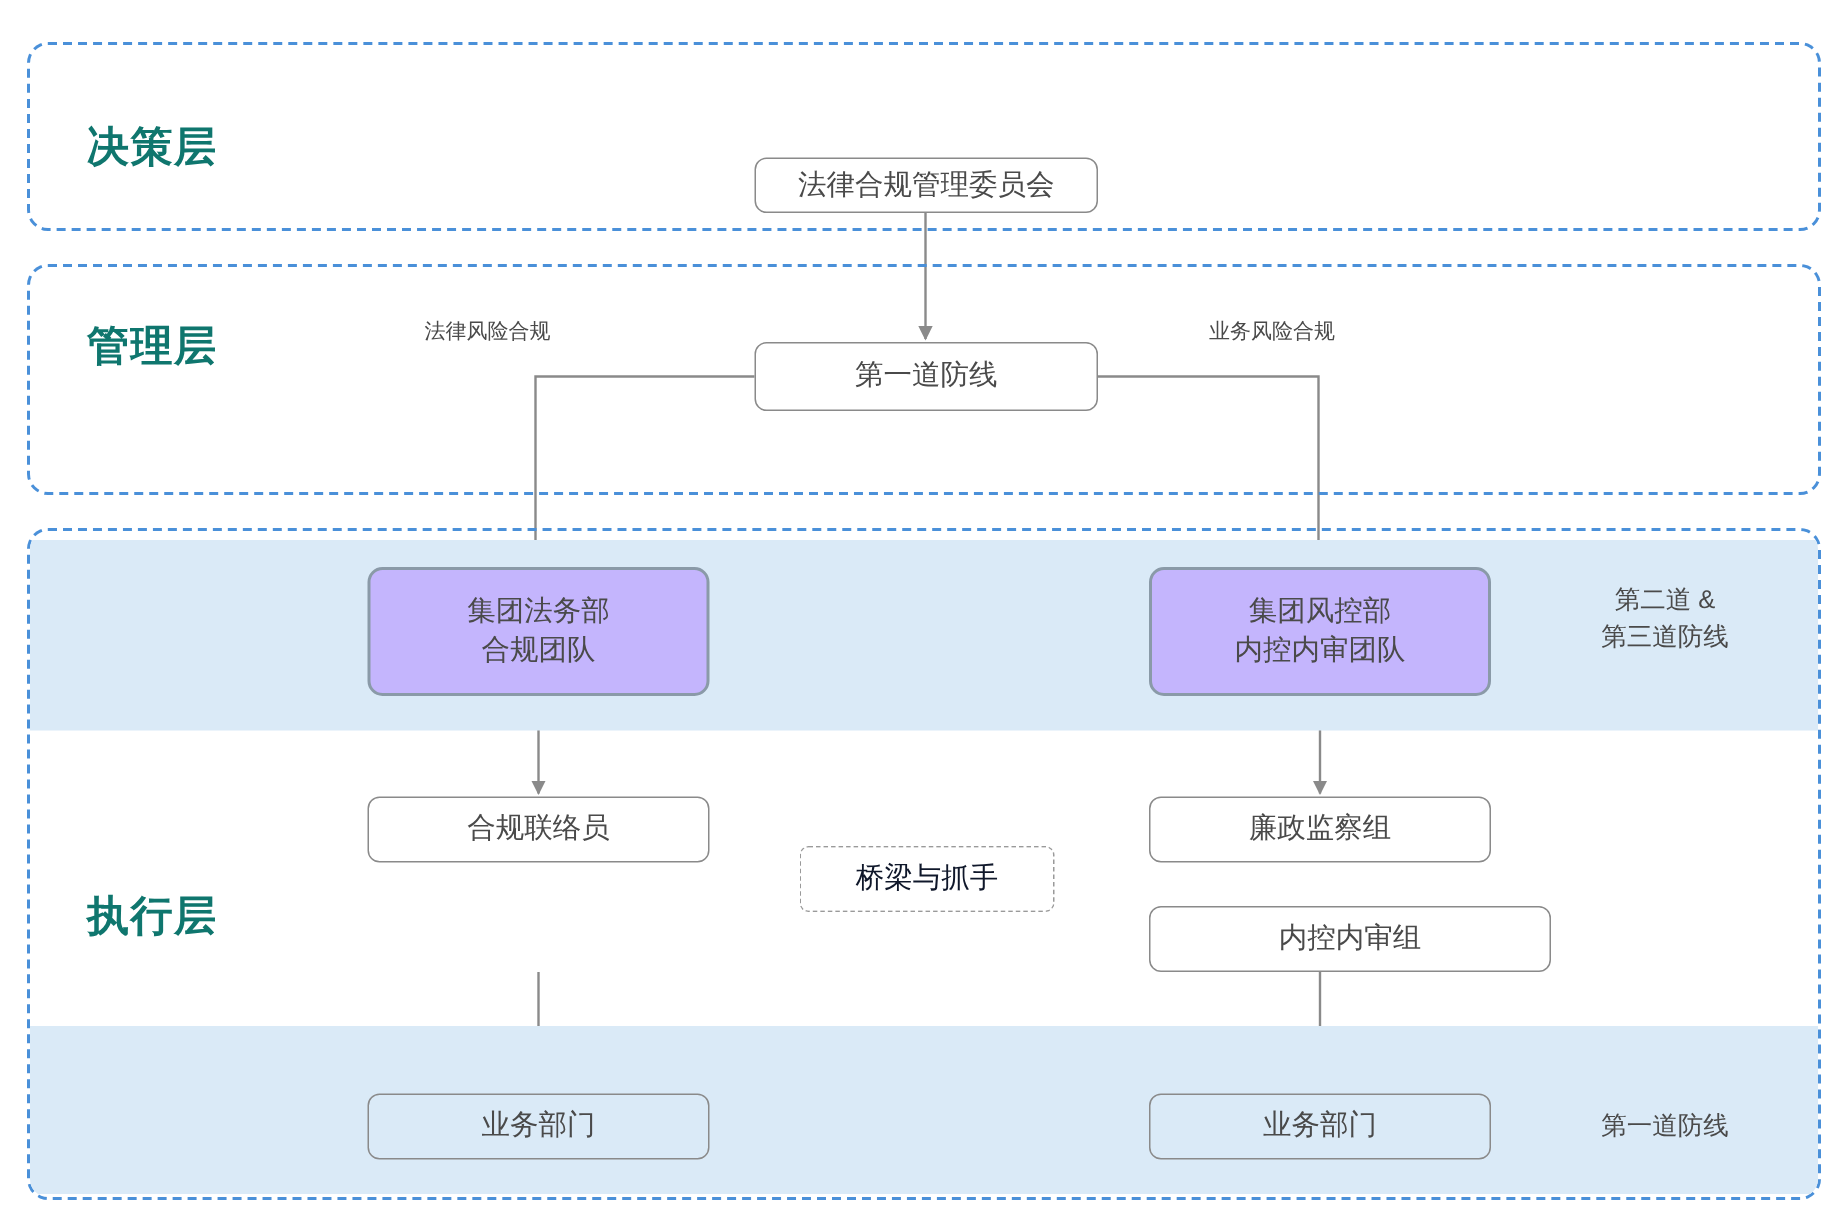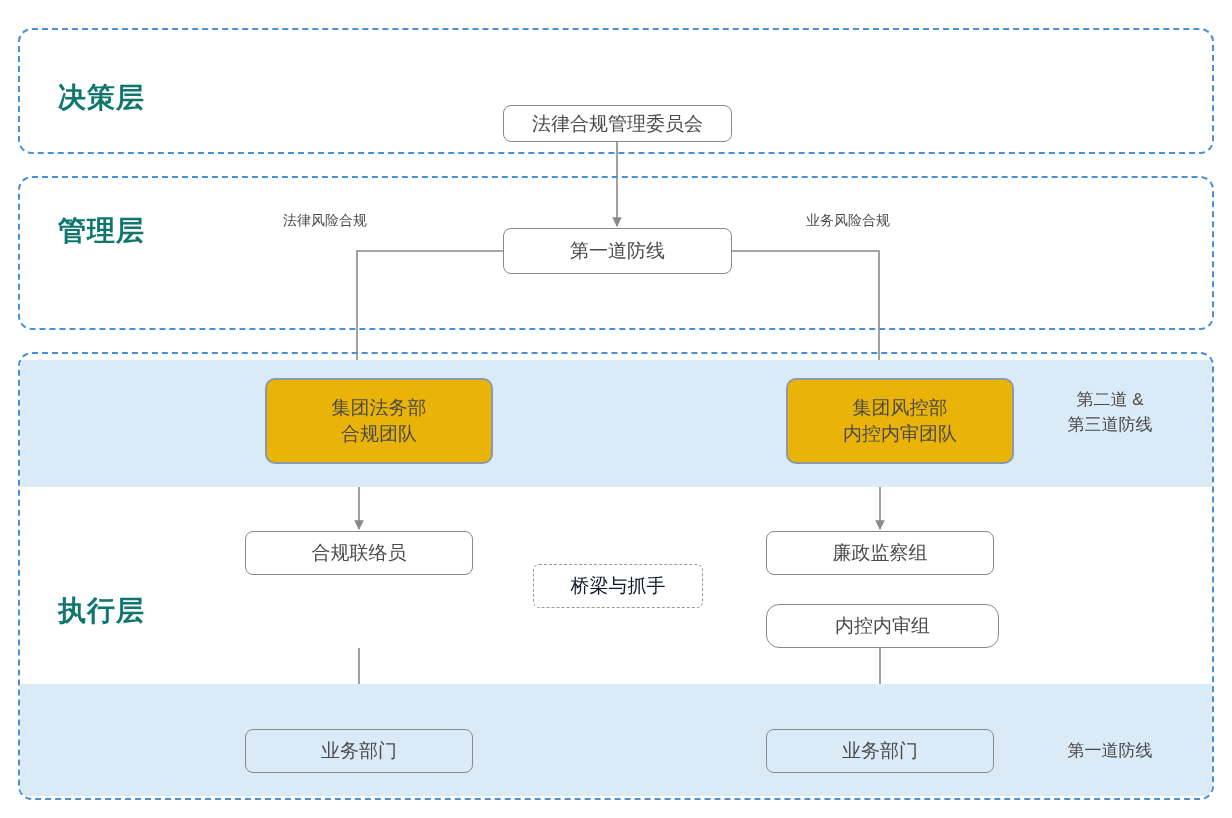--- a/index.html
+++ b/index.html
@@ -65,22 +65,21 @@
     display: flex;
     align-items: center;
     justify-content: center;
     text-align: center;
     line-height: 1.35;
     white-space: pre-line;
   }
   .node.strong {
     border: 2px solid #8a9aa8;
     border-radius: 10px;
-    background: #eab308;
-    margin-left: 20px;
+    background: #c4b5fd;
   }
   .node.transparent {
     background: transparent;
     border: 1px solid #8a8a8a;
   }
   .node.dashed {
     border: 1px dashed #9a9a9a;
     background: transparent;
     color: #0f172a;
     border-radius: 6px;
@@ -88,21 +87,21 @@
 
   #node-committee { left: 503px; top: 73px;  width: 229px; height: 37px; margin-top: 32px; }
   #node-officer   { left: 503px; top: 228px; width: 229px; height: 46px; }
 
   #node-legal-team { left: 245px; top: 378px; width: 228px; height: 86px; }
   #node-risk-team  { left: 766px; top: 378px; width: 228px; height: 86px; }
 
   #node-liaison     { left: 245px; top: 531px; width: 228px; height: 44px; }
   #node-special     { left: 245px; top: 604px; width: 228px; height: 44px; }
   #node-integrity   { left: 766px; top: 531px; width: 228px; height: 44px; }
-  #node-internal    { left: 766px; top: 604px; width: 233px; height: 44px; border-radius: 13px; }
+  #node-internal    { left: 766px; top: 604px; width: 268px; height: 44px; }
 
   #node-bridge { left: 533px; top: 564px; width: 170px; height: 44px; font-size: 19px; }
 
   #node-biz-left  { left: 245px; top: 729px; width: 228px; height: 44px; }
   #node-biz-right { left: 766px; top: 729px; width: 228px; height: 44px; }
 
   
   .edge-label {
     position: absolute;
     color: #4a4a4a;

